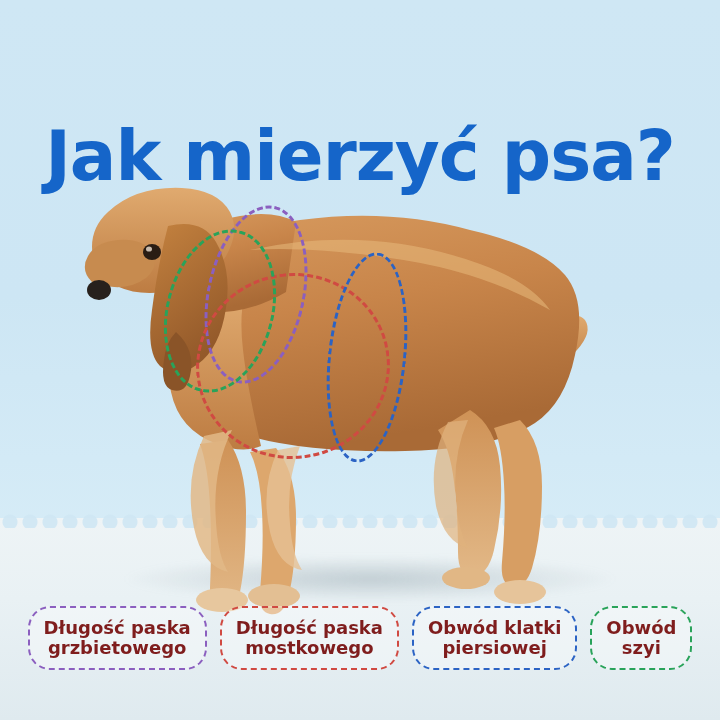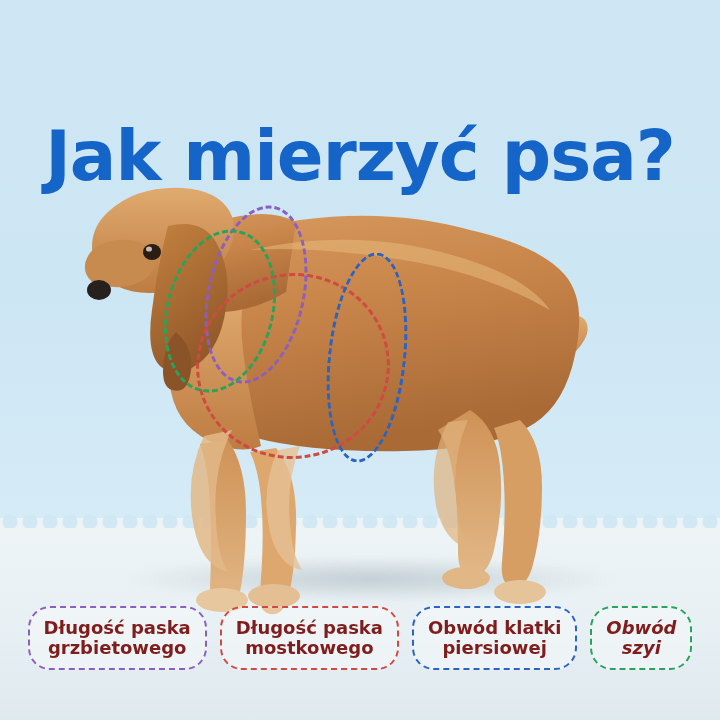--- a/index.html
+++ b/index.html
@@ -135,21 +135,21 @@
     font-family: "DejaVu Sans", sans-serif;
     font-weight: 700;
     font-size: 18px;
     line-height: 20px;
     color: #7f1d1d;
     white-space: pre-line;
   }
   .lg-purple { border-color: #8b5fbf; }
   .lg-red    { border-color: #d04a42; }
   .lg-blue   { border-color: #2b63c4; }
-  .lg-green  { border-color: #29a35a; font-style: italic; }
+  .lg-green  { border-color: #29a35a; }
 </style>
 </head>
 <body>
 
 <div id="poster">
 
   <div class="sky"></div>
   <div class="floor"></div>
   <div class="floor-edge"></div>
   <div class="floor-shadow"></div>

